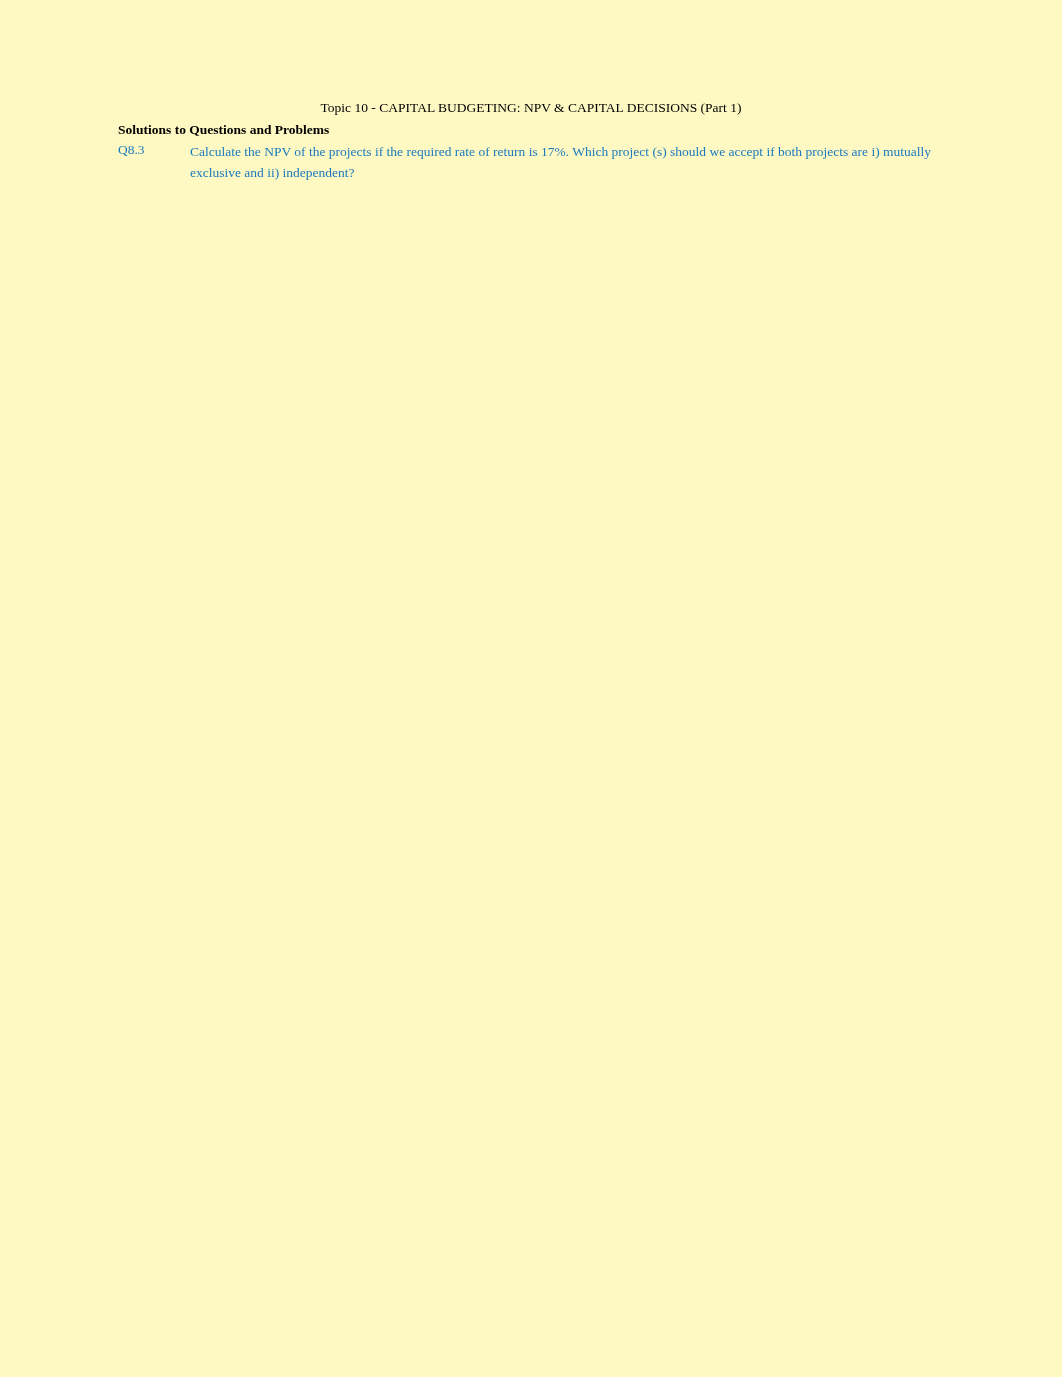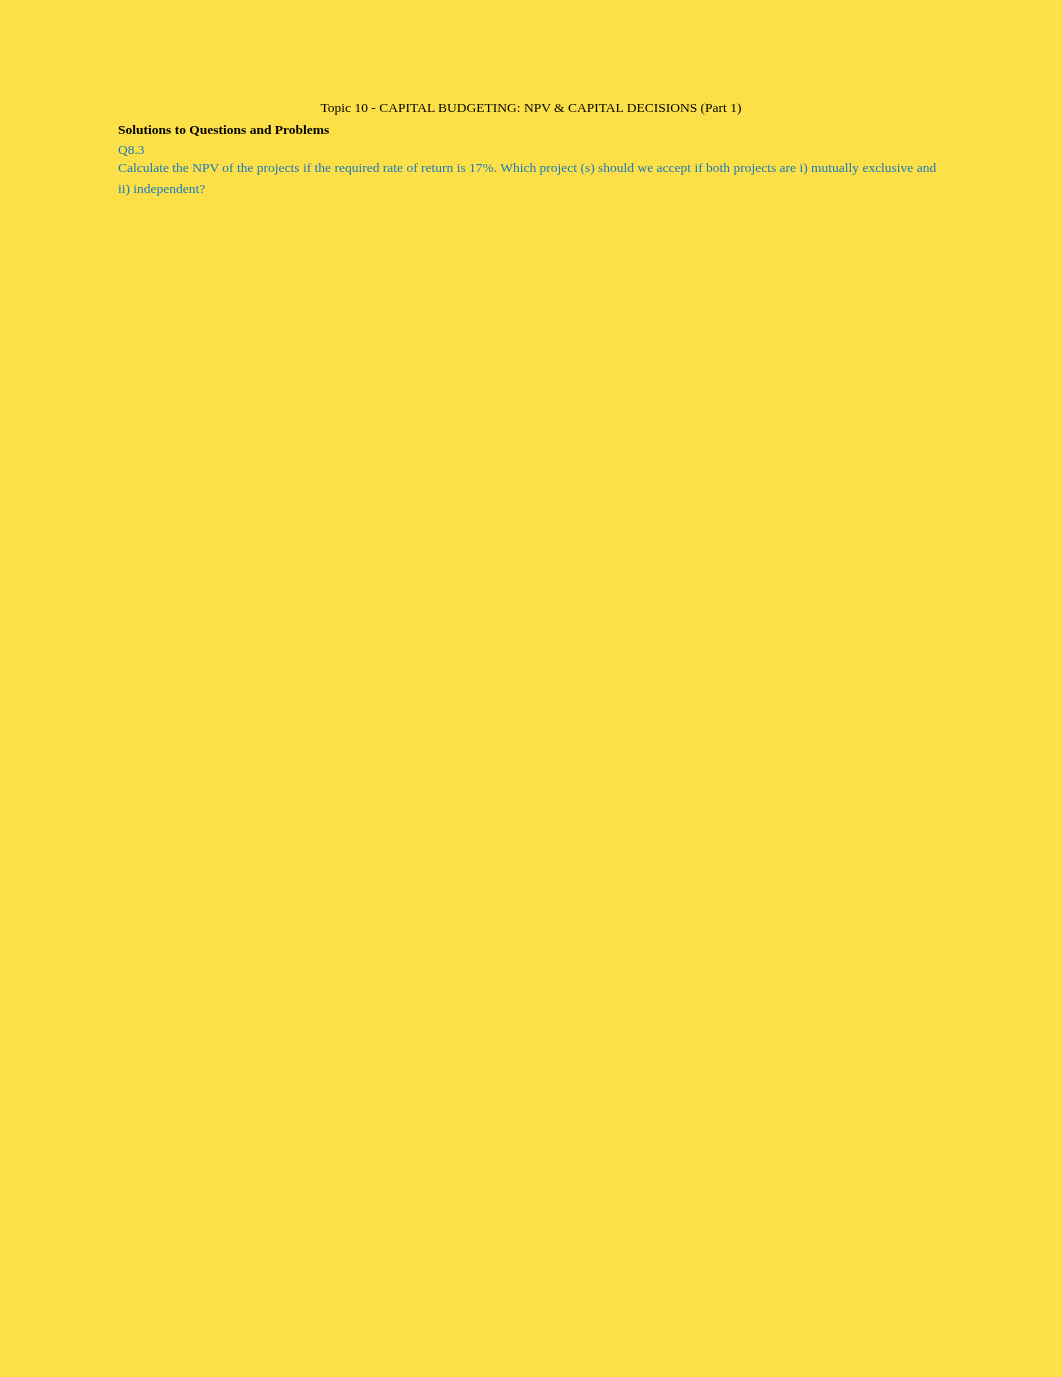--- a/index.html
+++ b/index.html
@@ -13,42 +13,41 @@
       font-family: "Times New Roman", Times, serif;
       font-size: 13.5px;
       color: #000000;
       width: 1062px;
       min-height: 1377px;
     }
 
     .page {
       width: 1062px;
       min-height: 1377px;
-      background: #fde047;
+      background: #fef9c3;
       padding: 100px 118px 80px 118px;
     }
 
     .page-title {
       text-align: center;
       font-size: 13.5px;
       font-weight: normal;
       color: #000000;
       margin-bottom: 6px;
     }
 
     .section-header {
       font-size: 13.5px;
       font-weight: bold;
       color: #000000;
       margin-bottom: 4px;
     }
 
     .question-row {
       display: flex;
-      flex-direction: column;
       margin-bottom: 14px;
     }
 
     .question-num {
       font-size: 13.5px;
       color: #1a7abf;
       min-width: 72px;
       flex-shrink: 0;
     }
 

